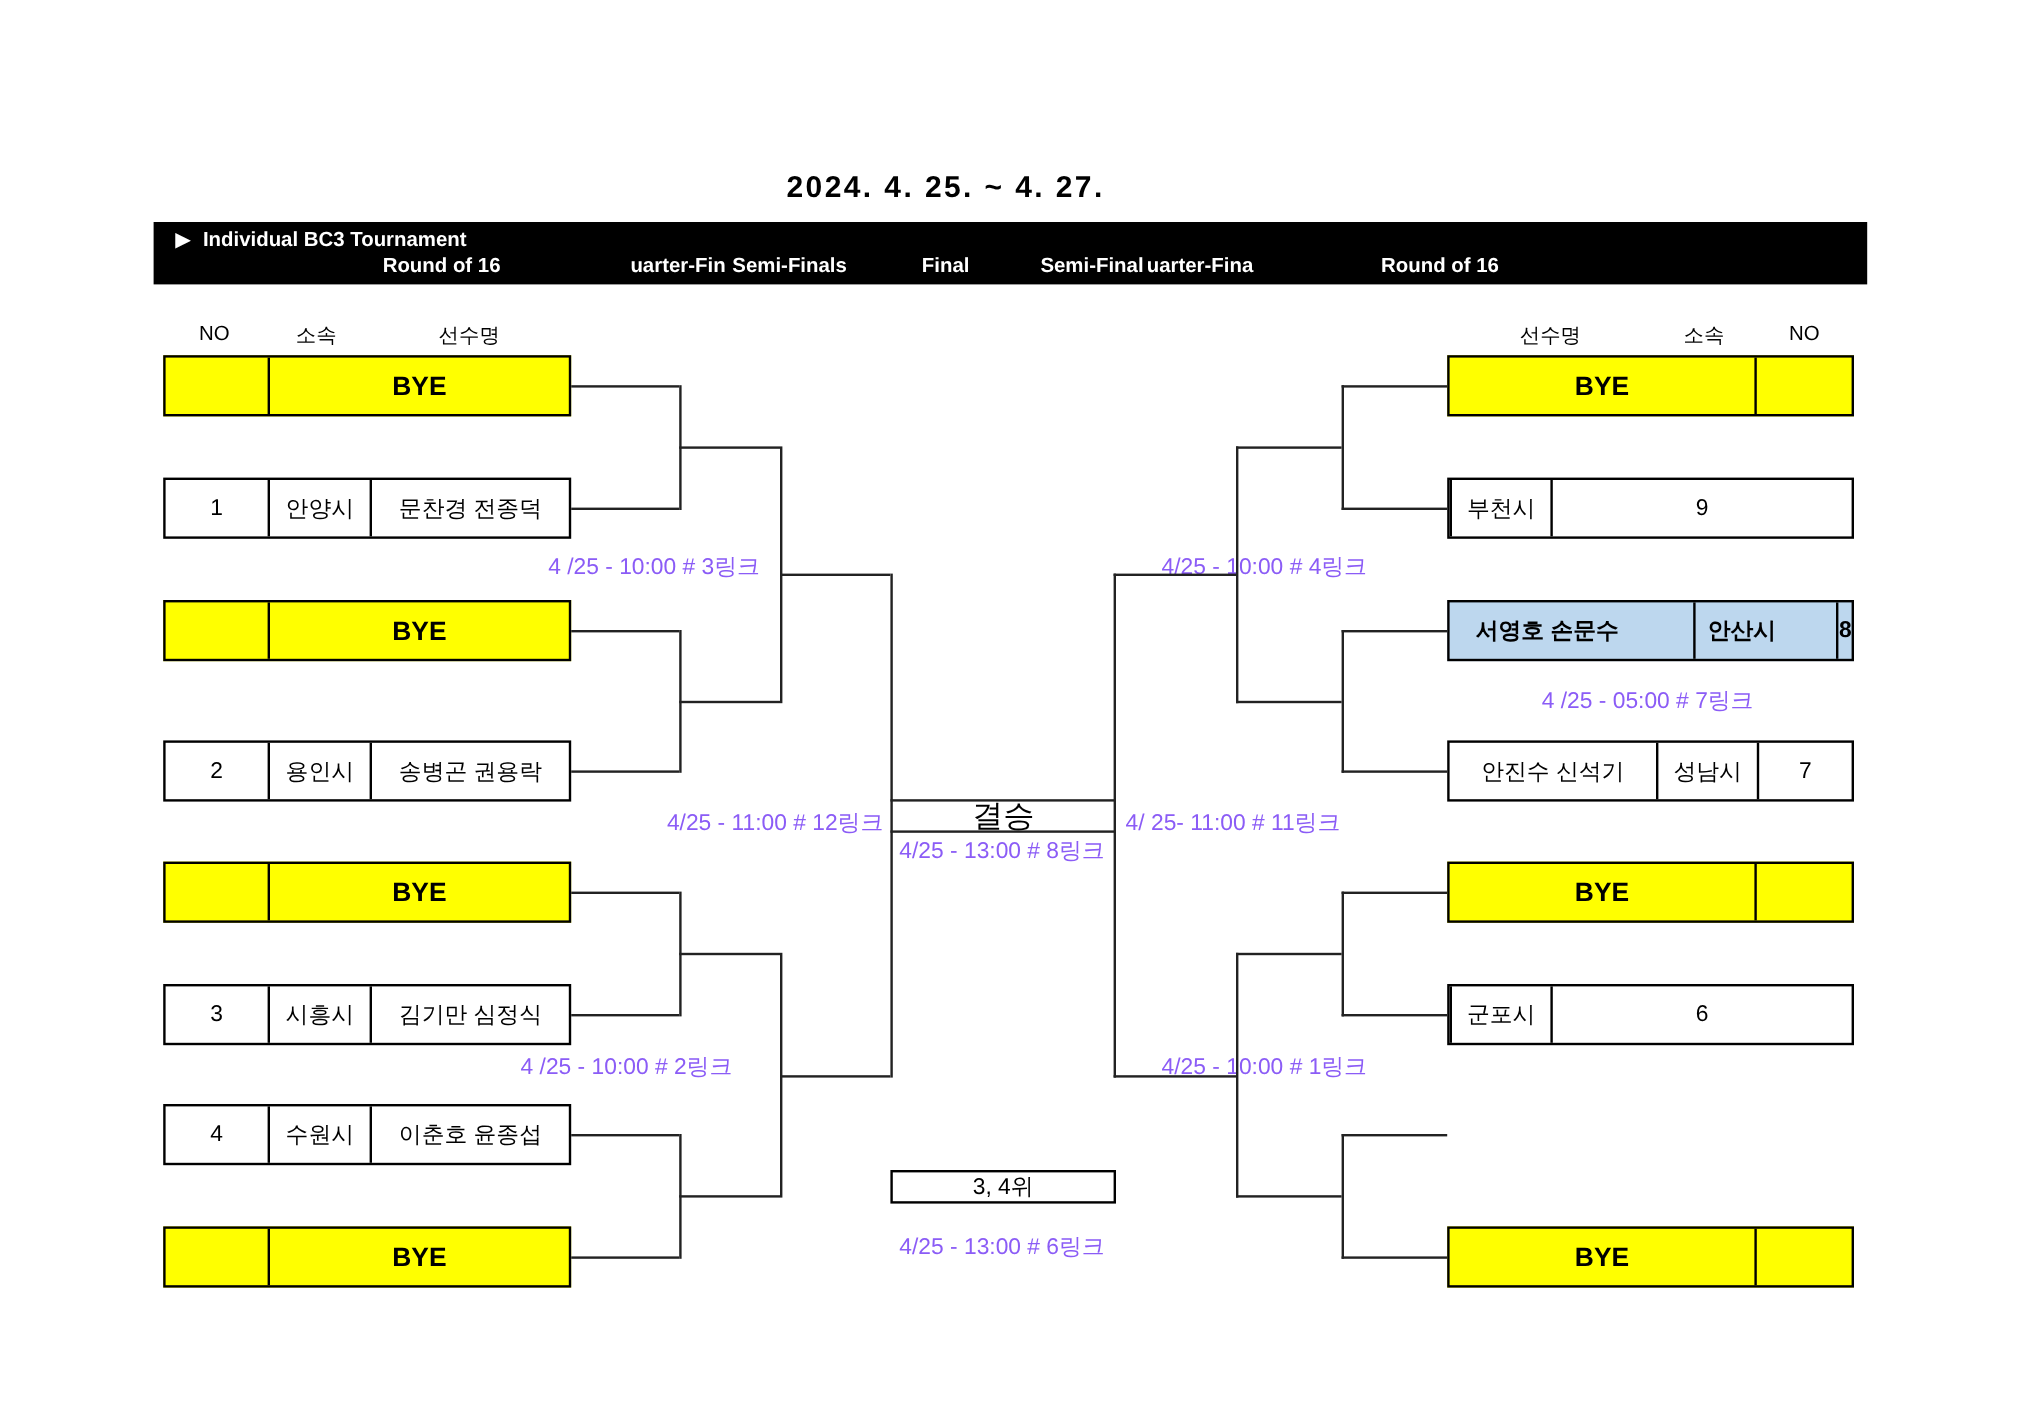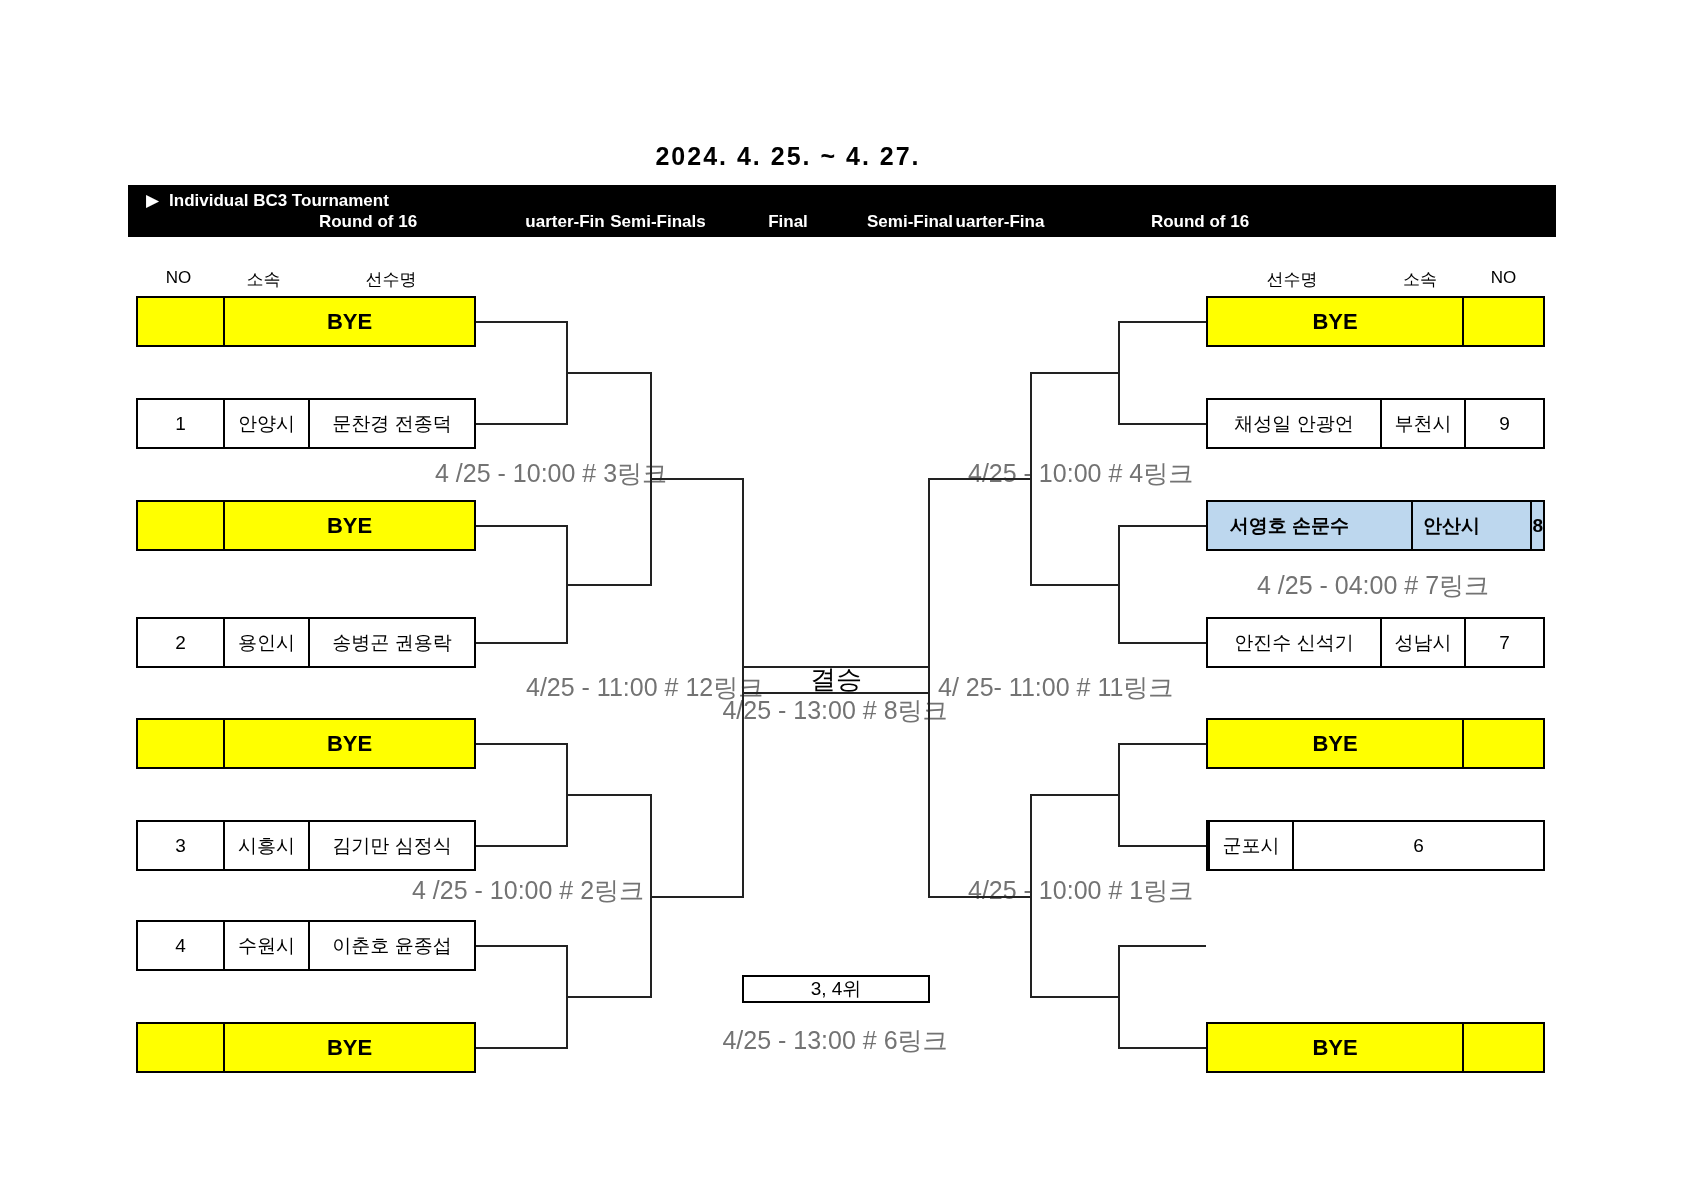--- a/index.html
+++ b/index.html
@@ -23,21 +23,21 @@
   .rrow .c-names{width:172px;}
   .rrow .c-team{width:84px;border-left:2px solid #000;}
   .rrow .c-no{flex:1;border-left:2px solid #000;}
   .bye{background:var(--bye-bg,#FFFF00);}
   .bye .c-merged{flex:1;border-left:2px solid #000;display:flex;align-items:center;justify-content:center;
                  font-weight:bold;font-size:22px;}
   .bye .c-merged-r{width:254px;display:flex;align-items:center;justify-content:center;font-weight:bold;font-size:22px;}
   .bye .c-no-r{flex:1;border-left:2px solid #000;}
   .hl{background:var(--hl-bg,#BDD7EE);font-weight:bold;gap:40px;}
   .seg{position:absolute;background:#222;}
-  .note{height:24px;line-height:24px;font-size:25px;white-space:nowrap;color:#737373;}
+  .note{height:24px;line-height:24px;font-size:19px;white-space:nowrap;color:#8b5cf6;}
   .center{text-align:center;} .right{text-align:right;} .left{text-align:left;}
   .final-cell{left:742px;top:666px;width:188px;height:26px;display:flex;align-items:center;justify-content:center;
               font-size:26px;}
   .third-box{left:742px;top:975px;width:188px;height:28px;border:2px solid #000;box-sizing:border-box;
              display:flex;align-items:center;justify-content:center;font-size:19px;background:#fff;}
 </style>
 </head>
 <body>
 
 <div id="canvas">
@@ -100,21 +100,20 @@
   <div class="abs prow lrow bye" style="top:1022px;">
     <div class="cell c-no"></div>
     <div class="cell c-merged">BYE</div>
   </div>
 
   <div class="abs prow rrow bye" style="top:296px;">
     <div class="cell c-merged-r">BYE</div>
     <div class="cell c-no-r"></div>
   </div>
   <div class="abs prow rrow" style="top:398px;">
-    <div class="cell c-names">채성일 안광언</div>
     <div class="cell c-team">부천시</div>
     <div class="cell c-no">9</div>
   </div>
   <div class="abs prow rrow hl" style="top:500px;">
     <div class="cell c-names">서영호 손문수</div>
     <div class="cell c-team">안산시</div>
     <div class="cell c-no">8</div>
   </div>
   <div class="abs prow rrow" style="top:617px;">
     <div class="cell c-names">안진수 신석기</div>
@@ -131,21 +130,21 @@
   </div>
   <div class="abs prow rrow bye" style="top:1022px;">
     <div class="cell c-merged-r">BYE</div>
     <div class="cell c-no-r"></div>
   </div>
 
   <div class="abs note center" style="left:435px;top:461px;width:220px;">4 /25 - 10:00 # 3링크</div>
   <div class="abs note right" style="left:526px;top:675px;width:210px;">4/25 - 11:00 # 12링크</div>
   <div class="abs note center" style="left:412px;top:878px;width:220px;">4 /25 - 10:00 # 2링크</div>
   <div class="abs note left" style="left:968px;top:461px;width:230px;">4/25 - 10:00 # 4링크</div>
-  <div class="abs note center" style="left:1243px;top:573px;width:260px;">4 /25 - 04:00 # 7링크</div>
+  <div class="abs note center" style="left:1243px;top:573px;width:260px;">4 /25 - 05:00 # 7링크</div>
   <div class="abs note left" style="left:938px;top:675px;width:250px;">4/ 25- 11:00 # 11링크</div>
   <div class="abs note left" style="left:968px;top:878px;width:230px;">4/25 - 10:00 # 1링크</div>
 
   <div class="abs final-cell">결승</div>
   <div class="abs note center" style="left:715px;top:698px;width:240px;">4/25 - 13:00 # 8링크</div>
   <div class="abs third-box">
     <span>3, 4위</span>
   </div>
   <div class="abs note center" style="left:715px;top:1008px;width:240px;margin-top:20px;">4/25 - 13:00 # 6링크</div>
 

